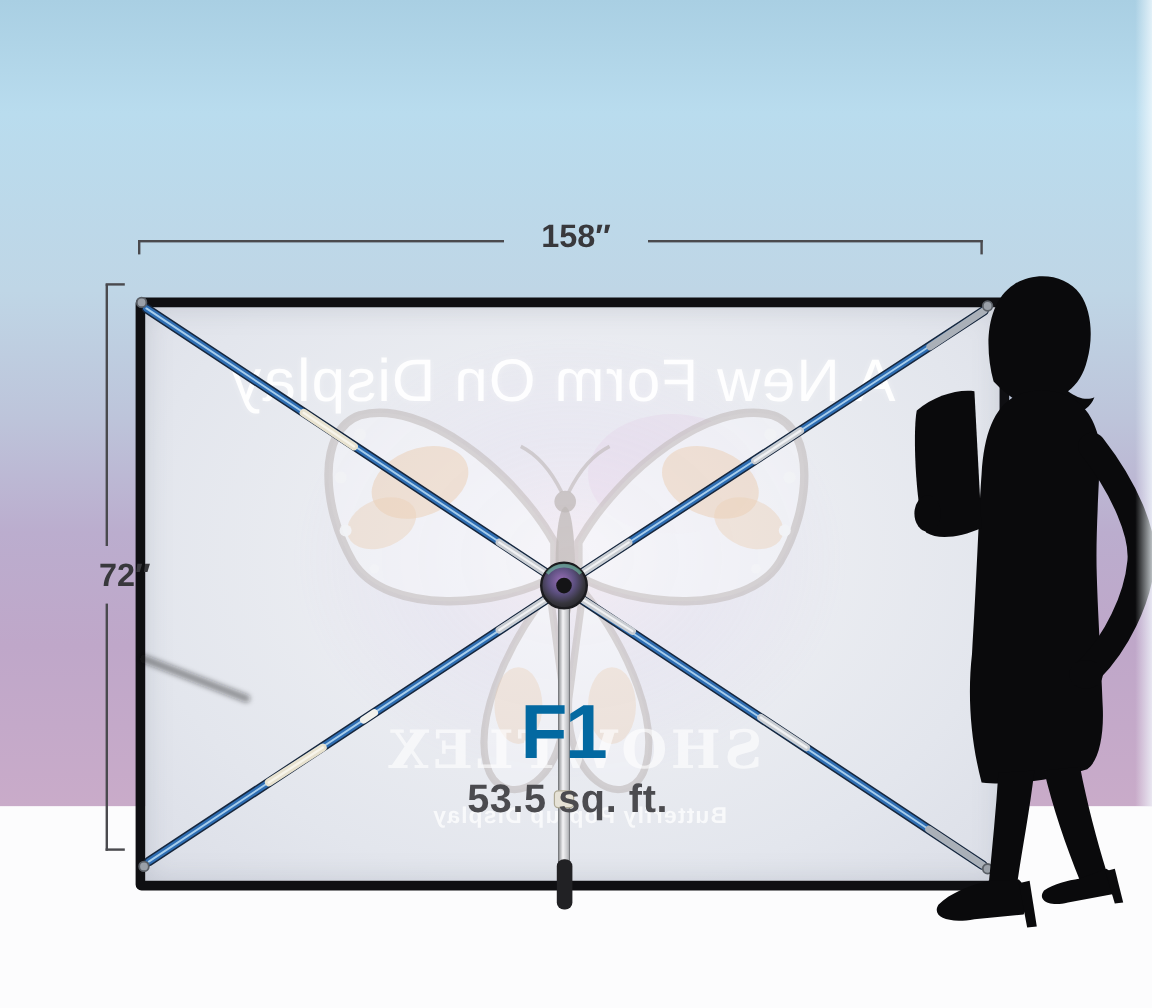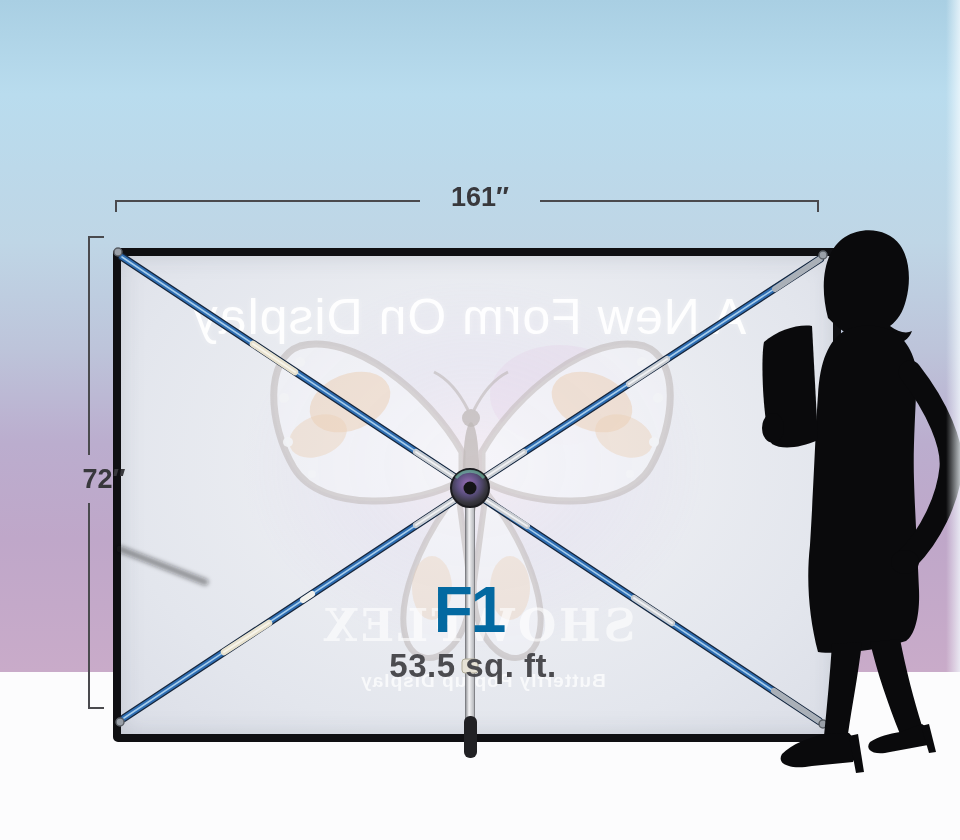--- a/index.html
+++ b/index.html
@@ -232,21 +232,21 @@
     </g>
   </svg>
 
   <div id="model-name" class="abs">F1</div>
   <div id="model-area" class="abs">53.5 sq. ft.</div>
 
   <div class="abs dim-line" style="left:115px;top:200px;width:305px;height:2px;"></div>
   <div class="abs dim-line" style="left:540px;top:200px;width:279px;height:2px;"></div>
   <div class="abs dim-line" style="left:115px;top:200px;width:2px;height:12px;"></div>
   <div class="abs dim-line" style="left:817px;top:200px;width:2px;height:12px;"></div>
-  <div class="abs dim-label" style="left:480px;top:184px;">161″</div>
+  <div class="abs dim-label" style="left:480px;top:184px;">158″</div>
 
   <div class="abs dim-line" style="left:88px;top:237px;width:2px;height:218px;"></div>
   <div class="abs dim-line" style="left:88px;top:503px;width:2px;height:206px;"></div>
   <div class="abs dim-line" style="left:88px;top:236px;width:16px;height:2px;"></div>
   <div class="abs dim-line" style="left:88px;top:707px;width:16px;height:2px;"></div>
   <div class="abs dim-label" style="left:104px;top:466px;">72″</div>
 
   <div id="edge-vignette" class="abs"></div>
 </div>
 

